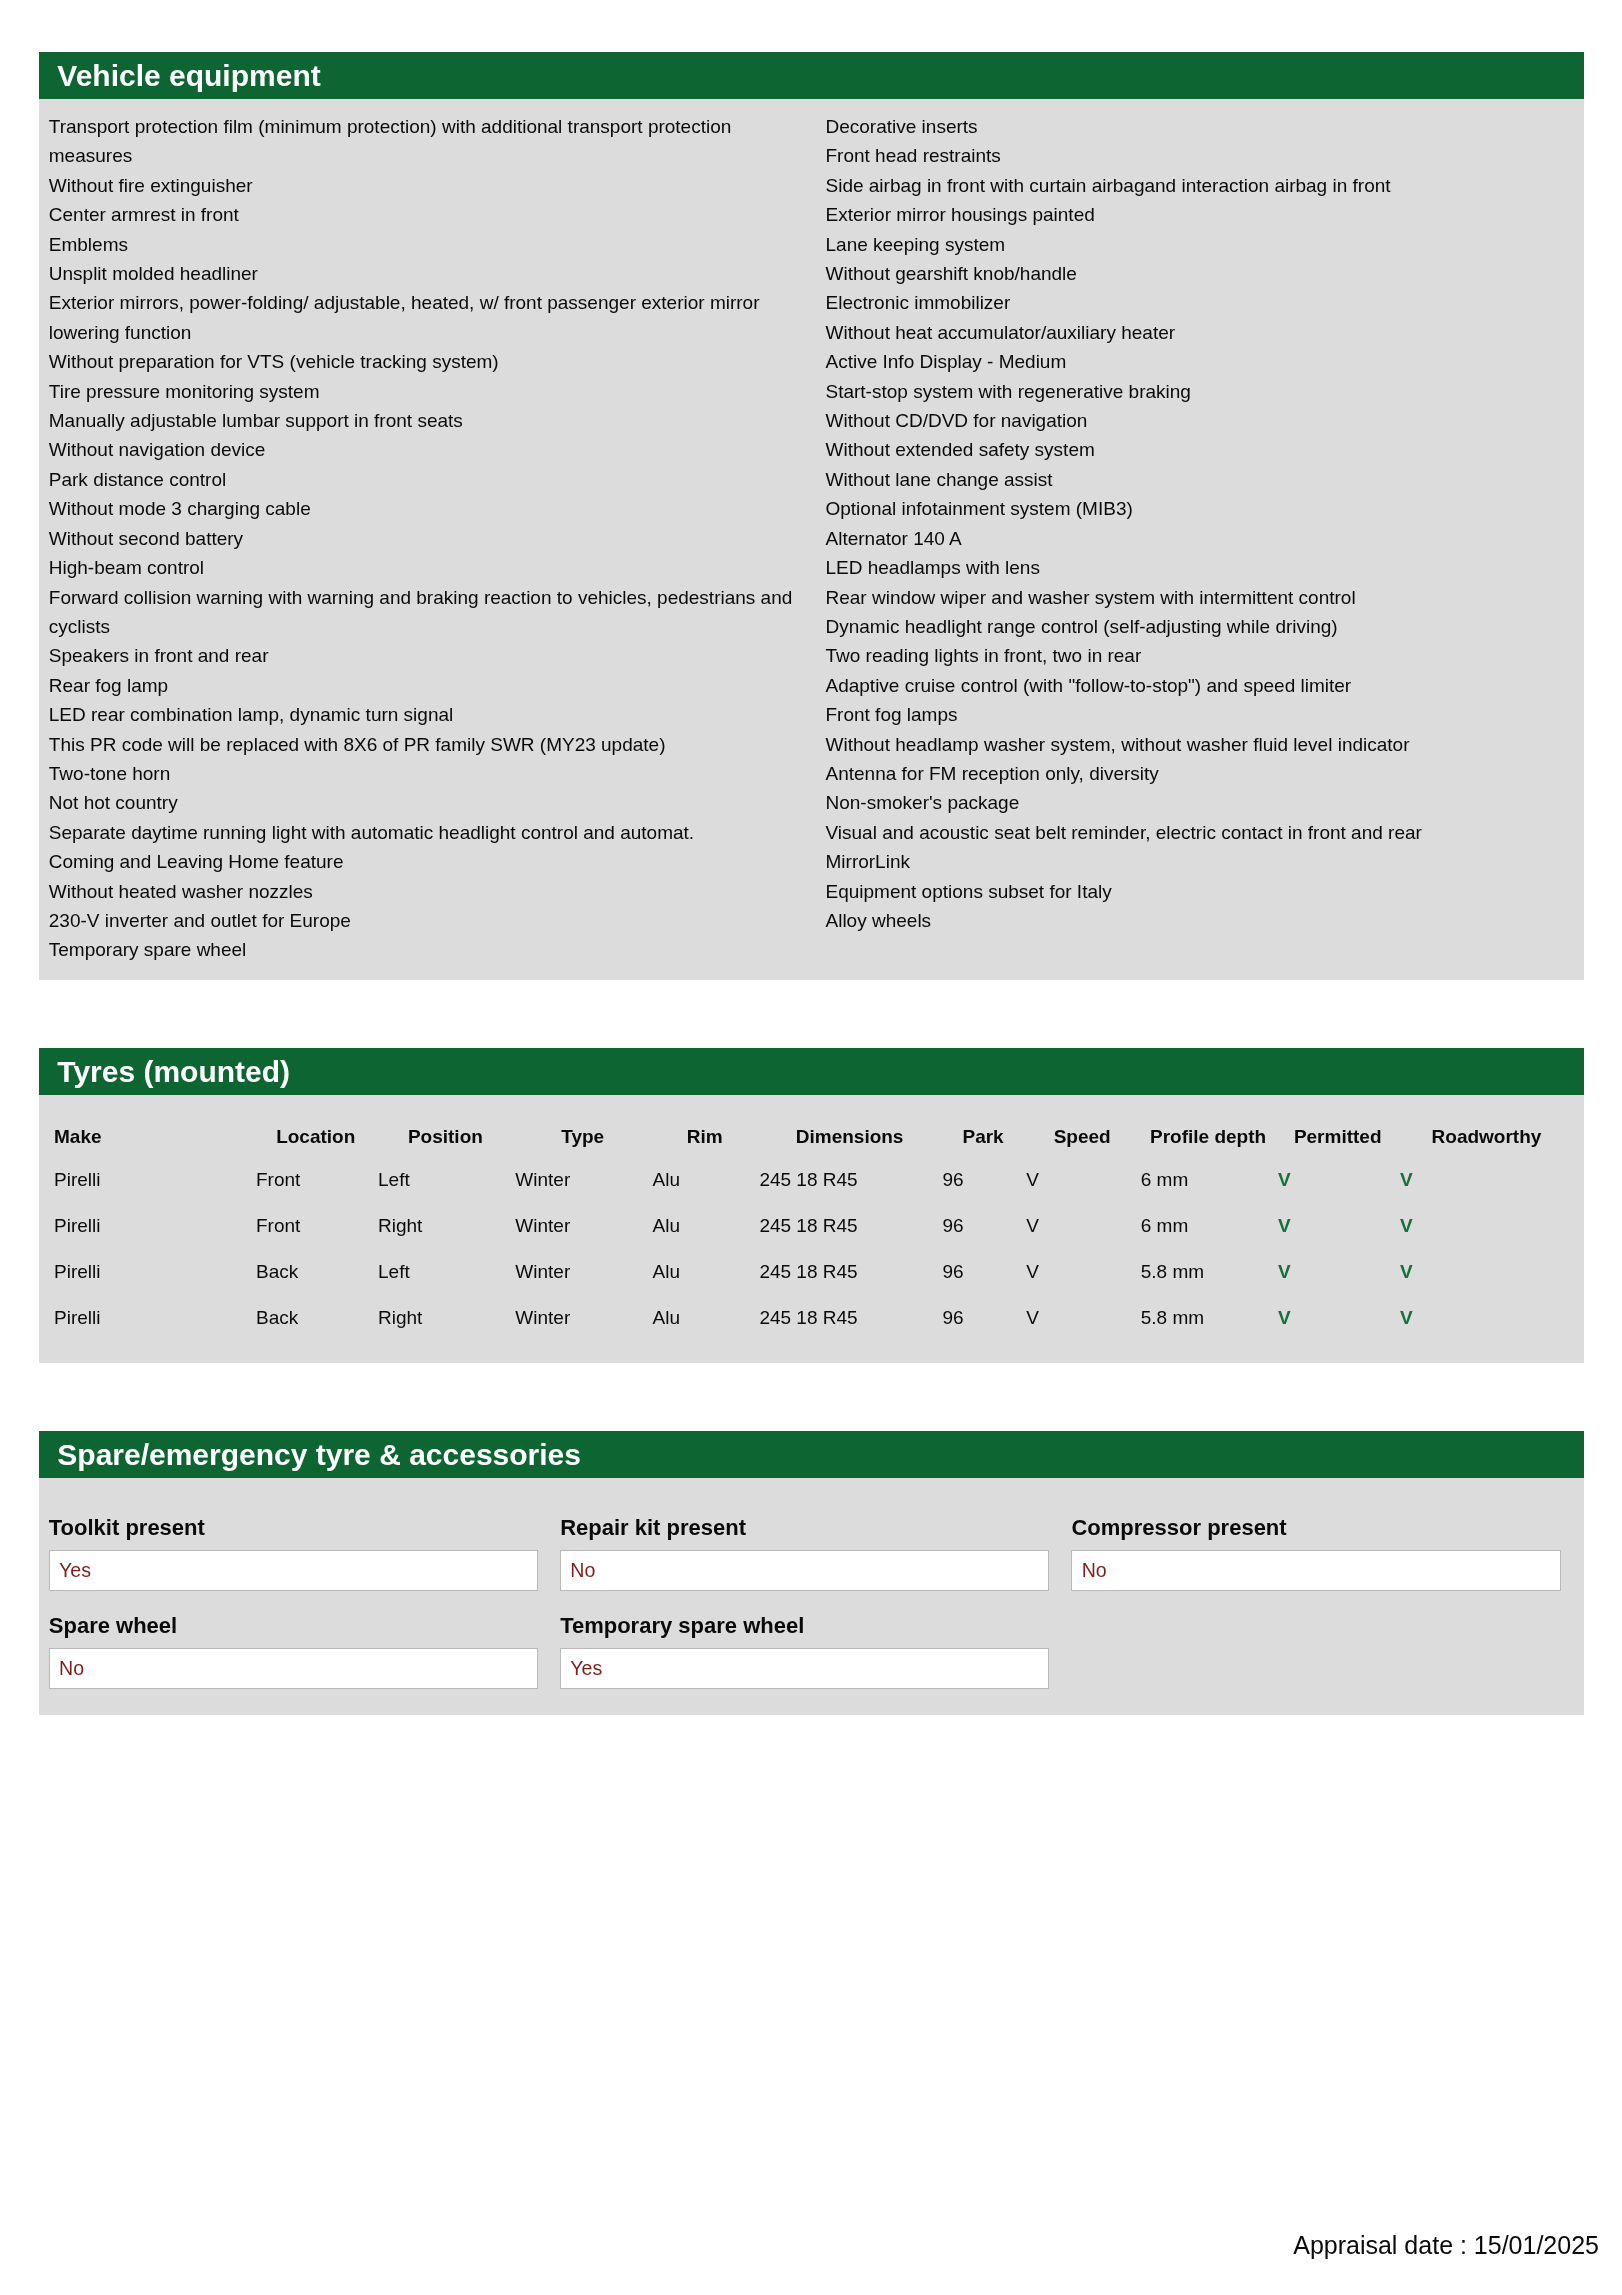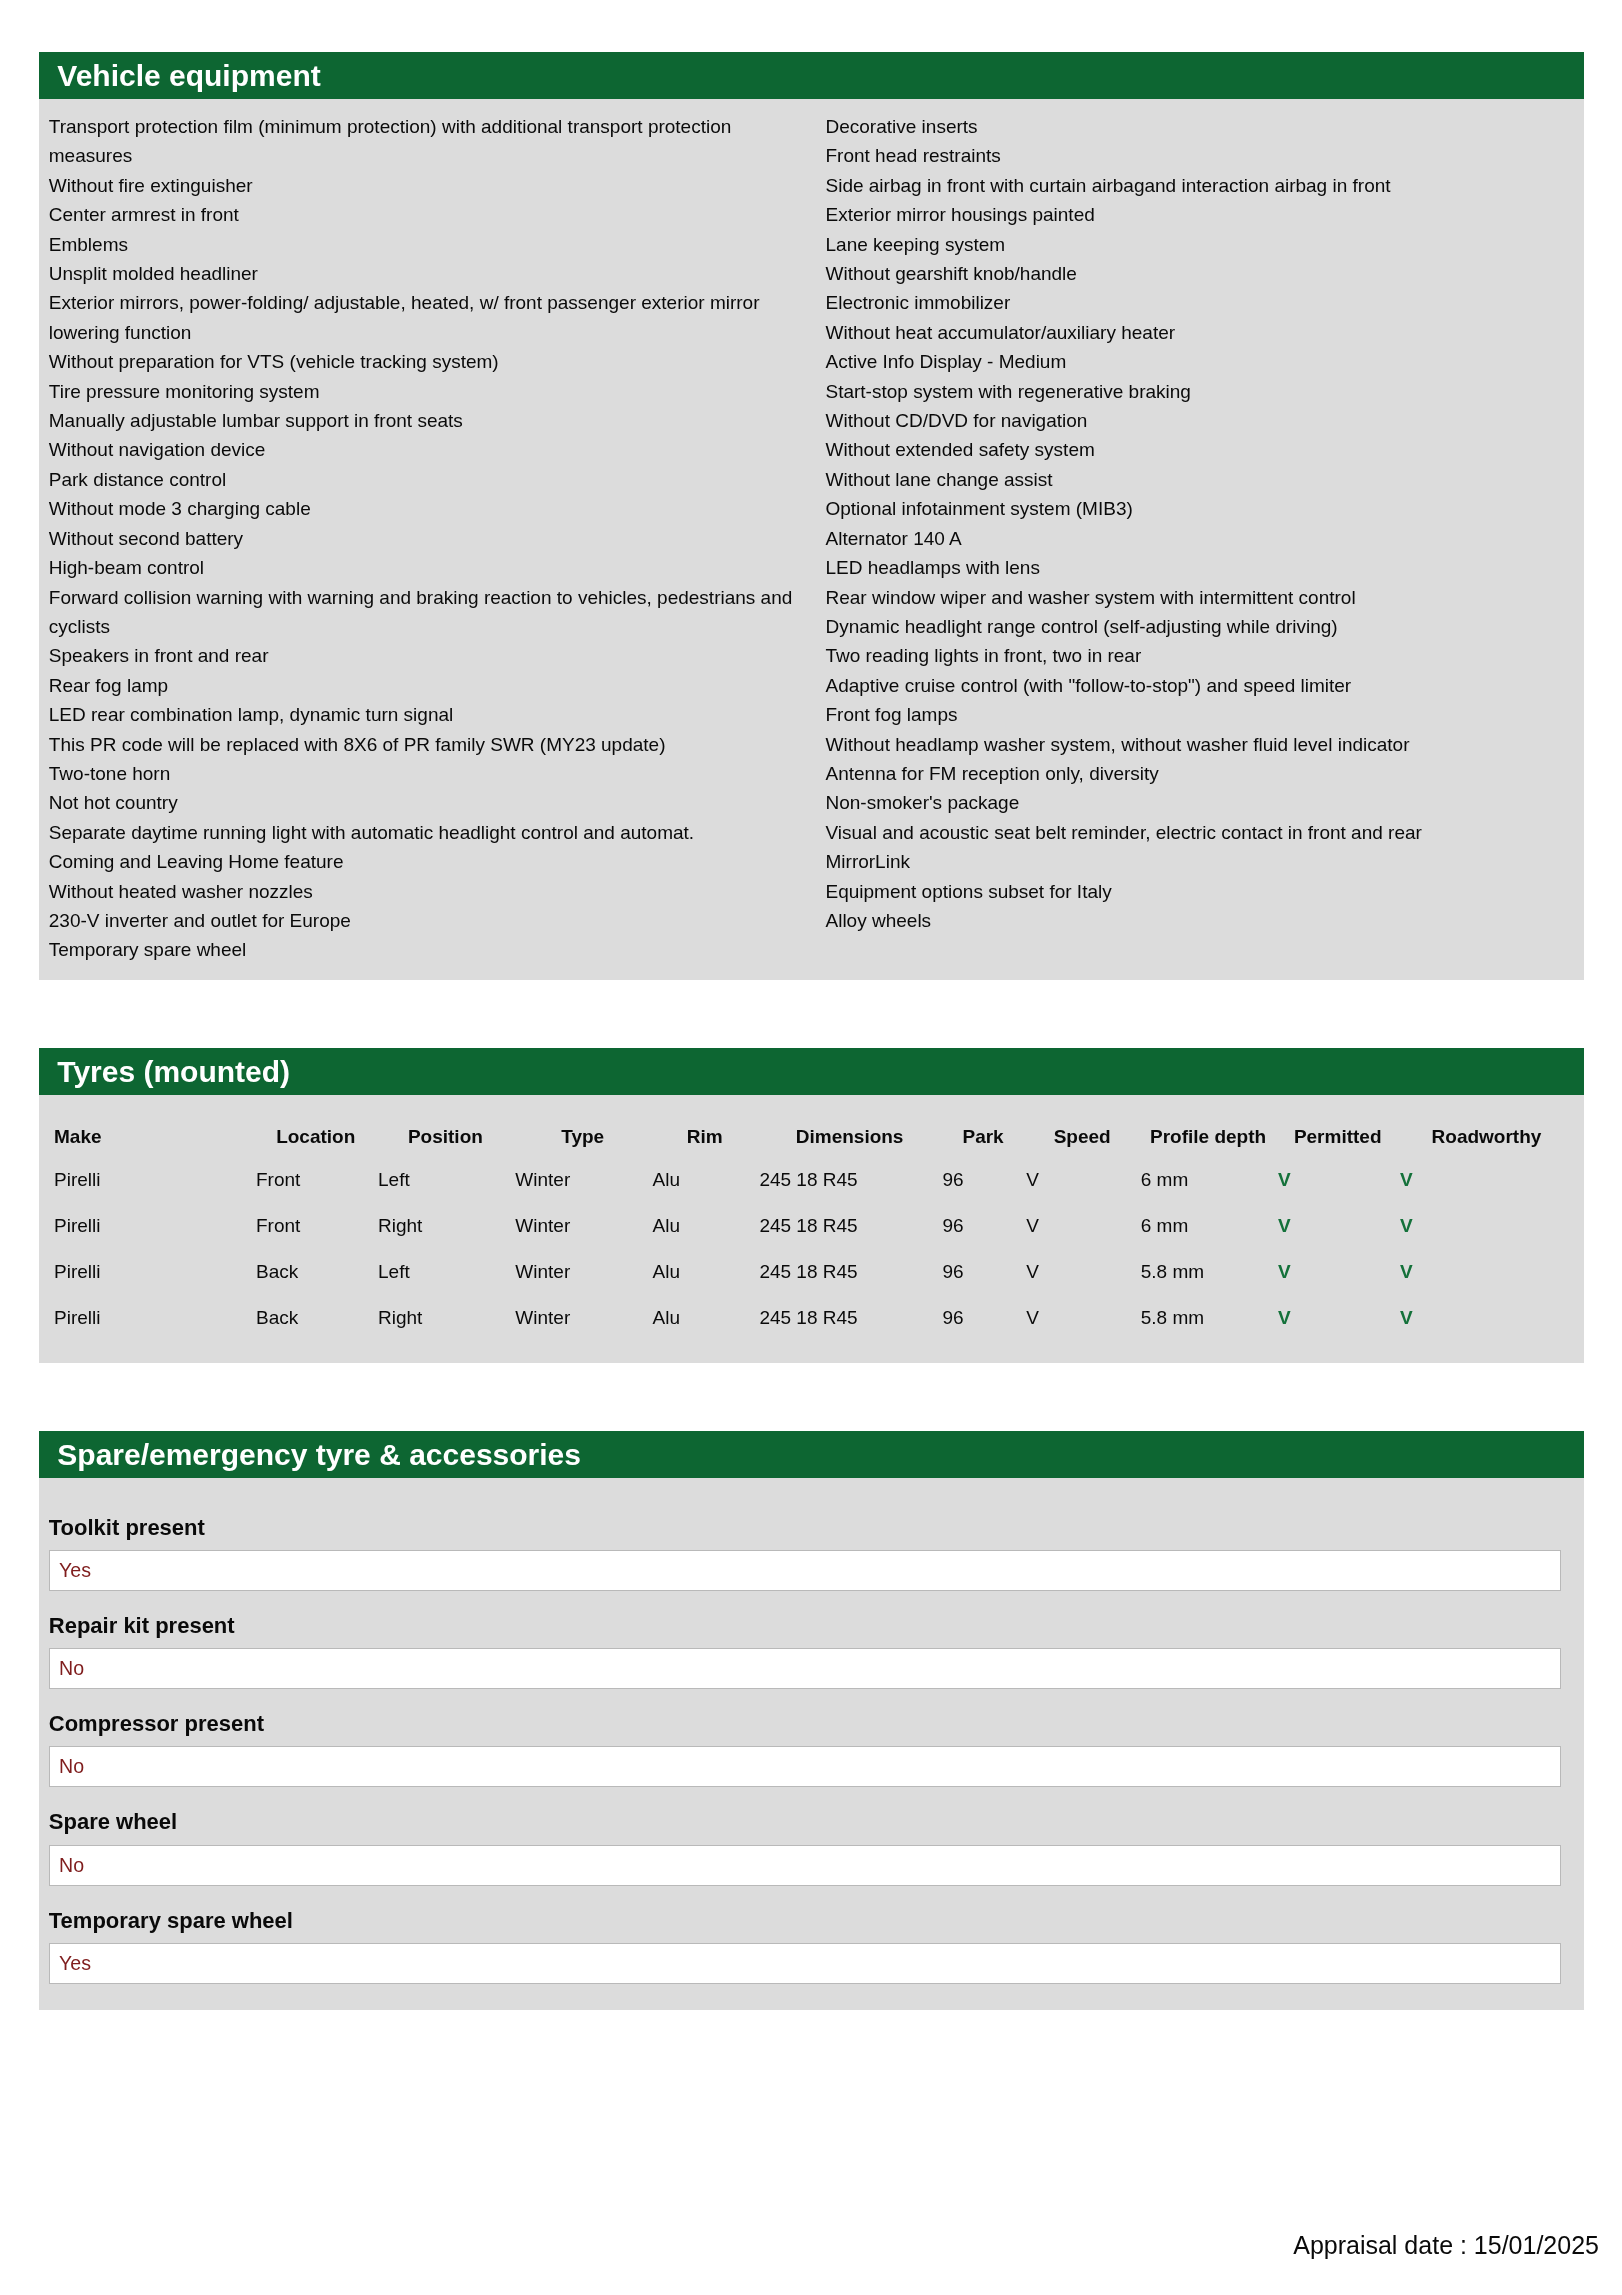--- a/index.html
+++ b/index.html
@@ -39,21 +39,21 @@
     font-size:19px;color:#0a0a0a;text-align:left;
     height:46px;padding:0 1.3px;white-space:nowrap;
   }
   table.tyres th:first-child, table.tyres td:first-child{text-align:left;padding-left:5.2px;}
   table.tyres td.check{color:var(--check,#14713a);font-weight:bold;}
 
   
   .spare-body{padding:37px 9.8px 26px 9.8px;}
   .spare-grid{
     width:1512px;
-    display:grid;grid-template-columns:repeat(1,1fr);
+    display:grid;grid-template-columns:repeat(3,1fr);
     column-gap:22px;row-gap:22px;
   }
   .spare-field{min-width:0;}
   .spare-label{font-size:22px;font-weight:bold;color:#0a0a0a;margin-bottom:9.2px;}
   .spare-value{
     height:39px;line-height:39px;
     background:#ffffff;border:0.7px solid #b9b9b9;
     font-size:19.6px;color:#7f1d1d;padding-left:9.2px;
   }
 

